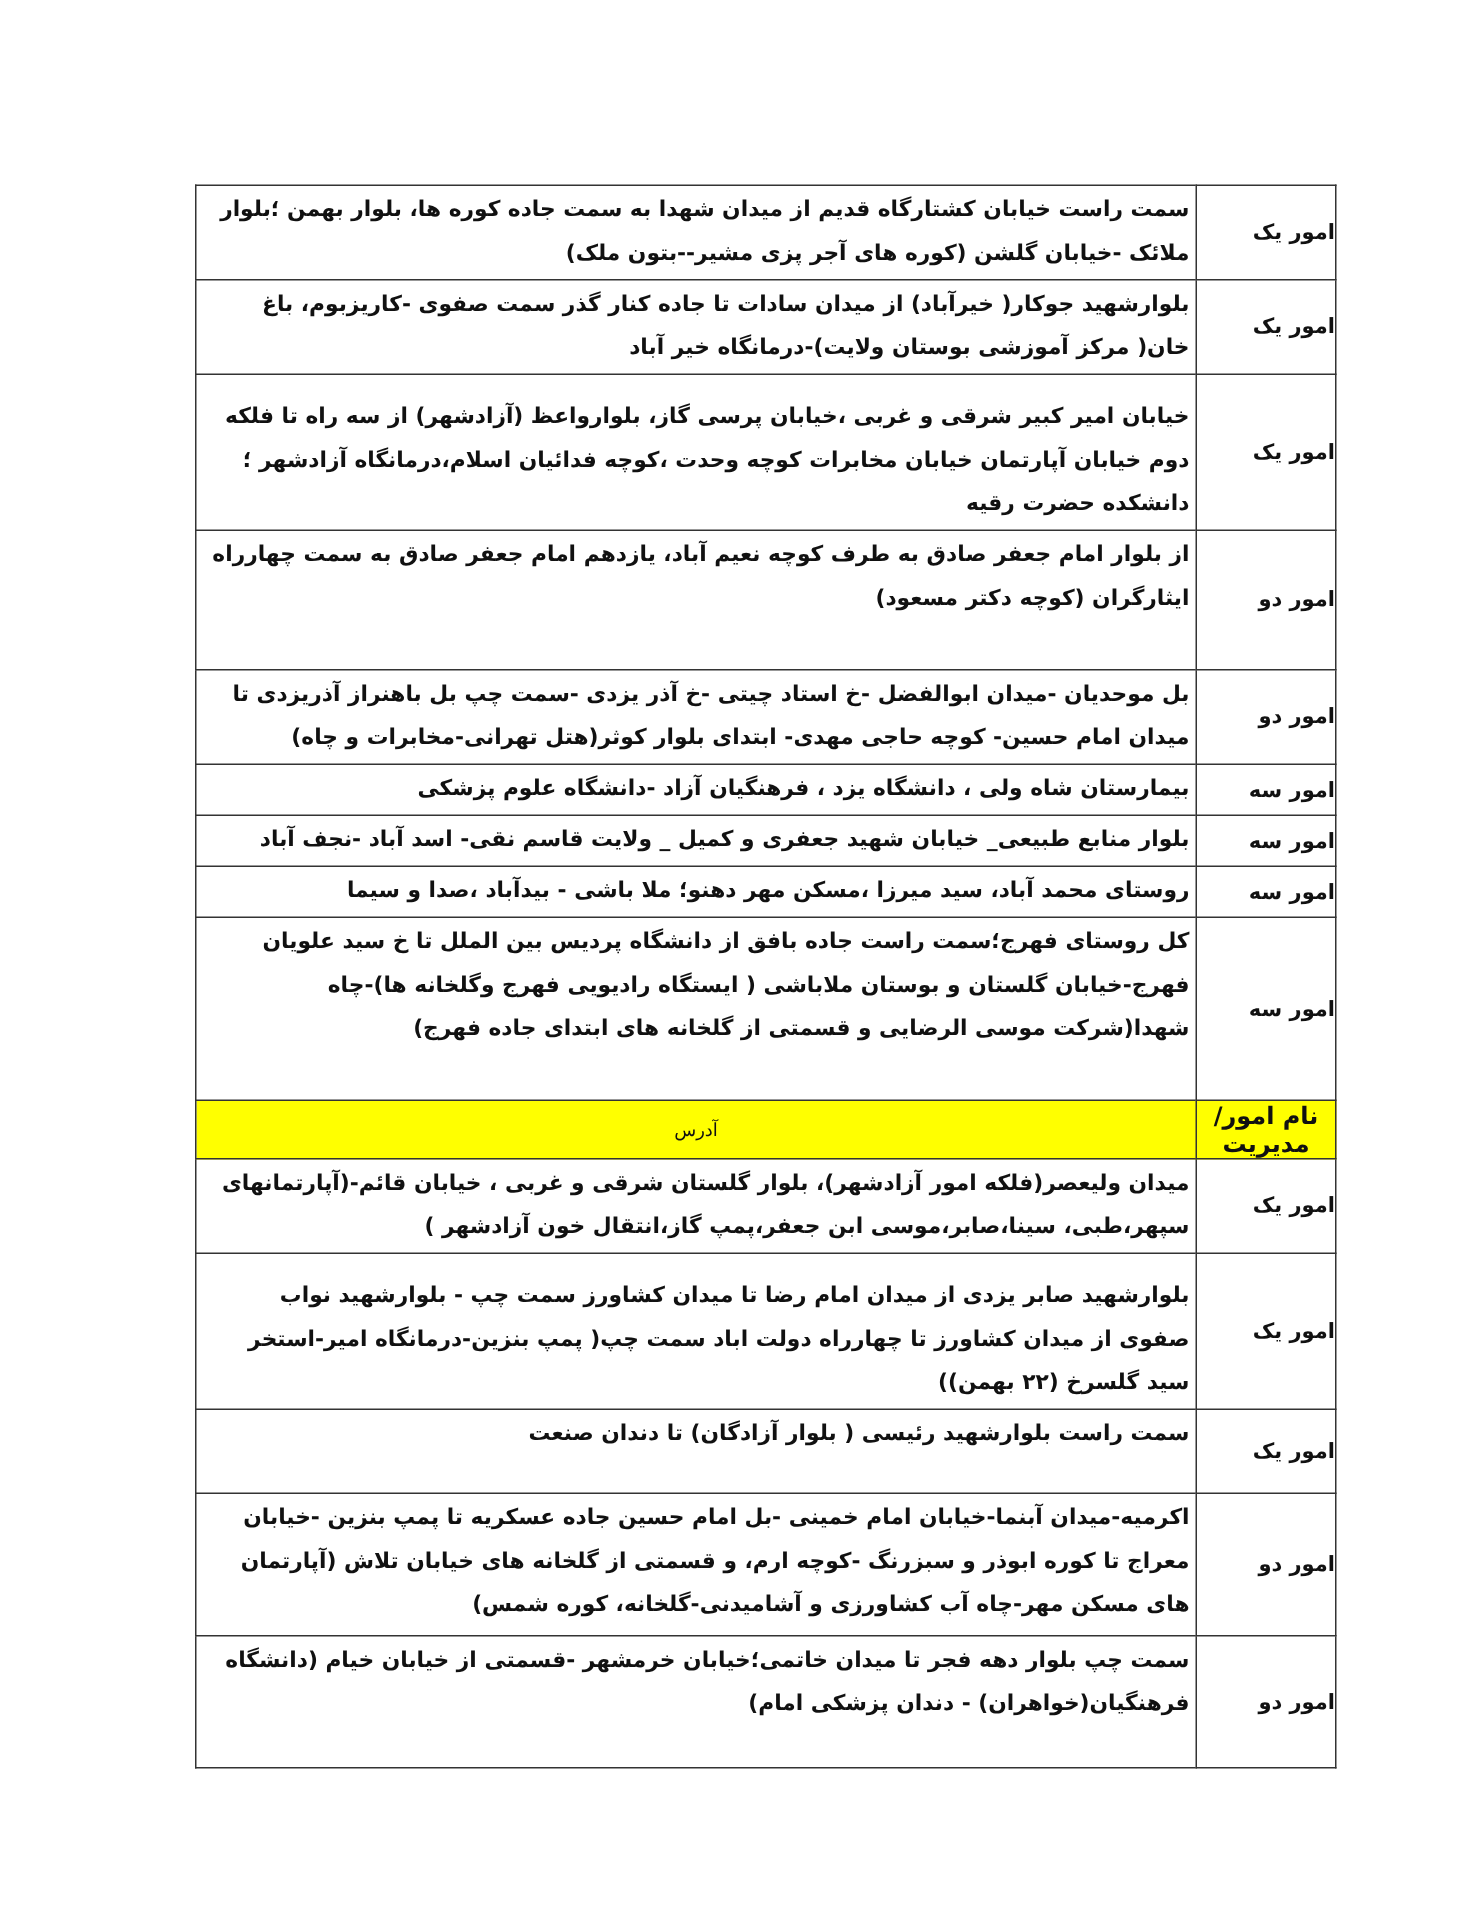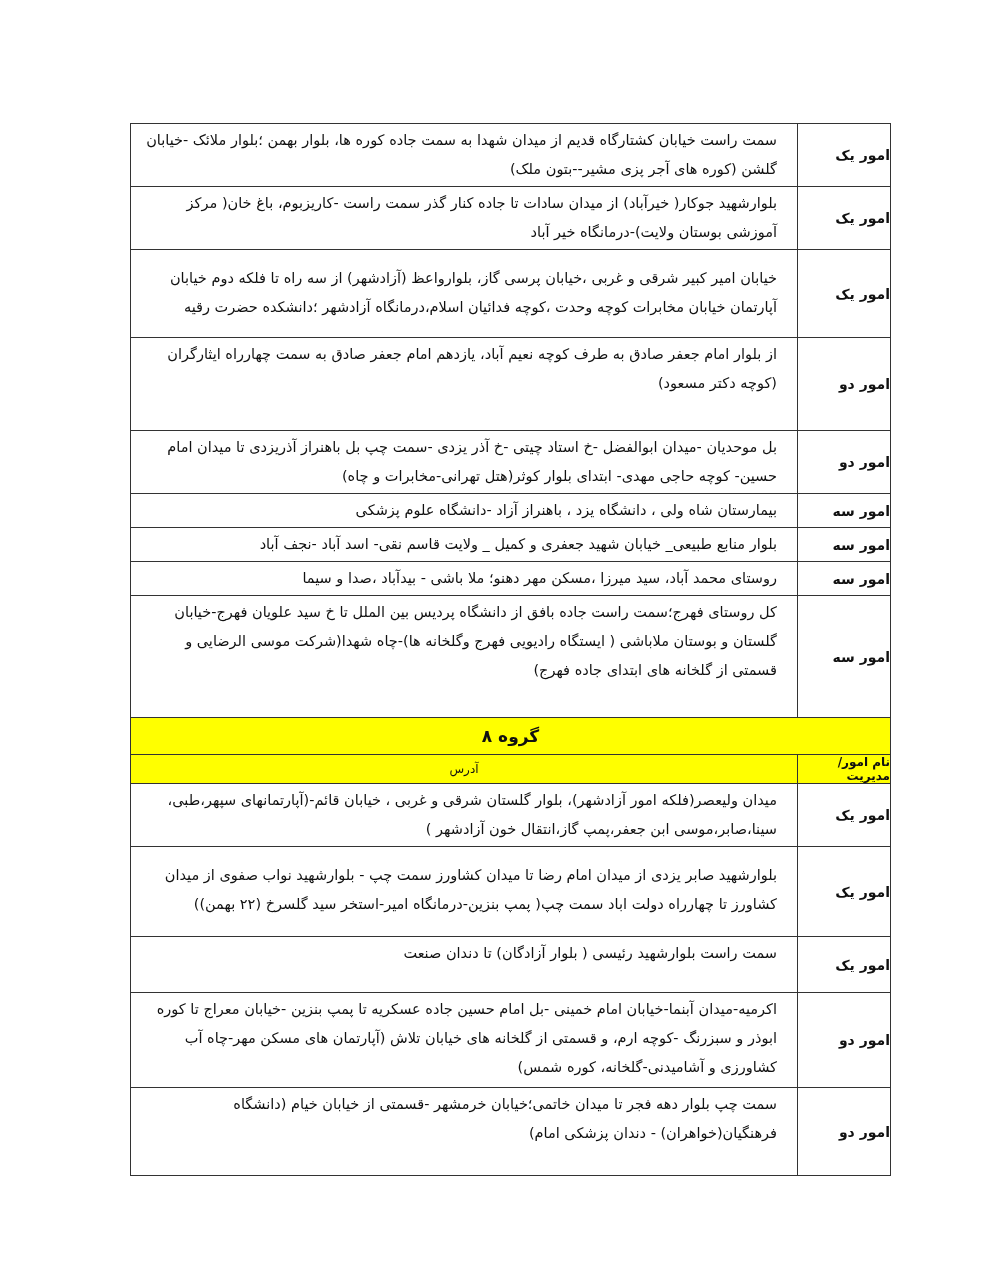--- a/index.html
+++ b/index.html
@@ -3,75 +3,72 @@
 <meta charset="utf-8">
 <style>
   html, body { margin: 0; padding: 0; background: #ffffff; }
   body { width: 987px; height: 1280px; position: relative; overflow: hidden;
          font-family: "DejaVu Sans", "Liberation Sans", sans-serif; color: #111; }
   .page { position: absolute; left: 130px; top: 123px; width: 761px; }
   table { border-collapse: collapse; width: 761px; direction: rtl; table-layout: fixed; }
   td { border: 1.5px solid #333; vertical-align: top; padding: 0; }
   td.name { width: 92px; text-align: right; vertical-align: middle; font-weight: bold;
             font-size: 14px; }
-  td.addr { text-align: right; font-weight: normal; font-size: 14.5px; line-height: 29px;
-            padding: 2px 20px 2px 6px; }
+  td.addr { text-align: right; font-weight: bold; font-size: 14.5px; line-height: 29px;
+            padding: 2px 4px 2px 6px; }
   .yellow { background: #ffff00; }
   td.group-title { text-align: center; vertical-align: middle; font-weight: bold; font-size: 17px;
                    height: 36px; }
-  td.hdr-name { text-align: right; vertical-align: middle; font-weight: bold; font-size: 12px; height: 26px; }
+  td.hdr-name { text-align: center; vertical-align: middle; font-weight: bold; font-size: 16px; height: 26px; }
   td.hdr-addr { text-align: center; vertical-align: middle; font-size: 12px; height: 26px; }
 </style>
 </head>
 <body>
 
 <div class="page">
   <table>
     <tbody id="tbody-top">
         <tr style="height: 60px;">
           <td class="name">امور یک</td>
           <td class="addr">سمت راست خیابان کشتارگاه قدیم از میدان شهدا به سمت جاده کوره ها، بلوار بهمن ؛بلوار ملائک -خیابان گلشن (کوره های آجر پزی مشیر--بتون ملک)</td>
         </tr>
         <tr style="height: 63px;">
           <td class="name">امور یک</td>
-          <td class="addr">بلوارشهید جوکار( خیرآباد) از میدان سادات تا جاده کنار گذر سمت راست -کاریزبوم، باغ خان( مرکز آموزشی بوستان ولایت)-درمانگاه خیر آباد</td>
+          <td class="addr">بلوارشهید جوکار( خیرآباد) از میدان سادات تا جاده کنار گذر سمت صفوی -کاریزبوم، باغ خان( مرکز آموزشی بوستان ولایت)-درمانگاه خیر آباد</td>
         </tr>
         <tr style="height: 88px;">
           <td class="name">امور یک</td>
           <td class="addr" style="padding-top: 14px;">خیابان امیر کبیر شرقی و غربی ،خیابان پرسی گاز، بلواروا‌عظ (آزادشهر) از سه راه تا فلکه دوم خیابان آپارتمان  خیابان مخابرات کوچه وحدت ،کوچه فدائیان اسلام،درمانگاه آزادشهر ؛دانشکده حضرت رقیه</td>
         </tr>
         <tr style="height: 93px;">
           <td class="name">امور دو</td>
           <td class="addr">از بلوار امام جعفر صادق به طرف کوچه نعیم آباد،  یازدهم امام جعفر صادق  به سمت چهارراه ایثارگران (کوچه دکتر مسعود)</td>
         </tr>
         <tr style="height: 60px;">
           <td class="name">امور دو</td>
           <td class="addr">بل موحدیان -میدان ابوالفضل -خ استاد چیتی -خ آذر یزدی -سمت چپ بل باهنراز آذریزدی تا میدان امام حسین- کوچه حاجی مهدی- ابتدای بلوار کوثر(هتل تهرانی-مخابرات و چاه)</td>
         </tr>
         <tr style="height: 30px;">
           <td class="name">امور سه</td>
-          <td class="addr">بیمارستان شاه ولی ، دانشگاه یزد ، باهنراز آزاد  -دانشگاه علوم پزشکی</td>
+          <td class="addr">بیمارستان شاه ولی ، دانشگاه یزد ، فرهنگیان آزاد  -دانشگاه علوم پزشکی</td>
         </tr>
         <tr style="height: 29px;">
           <td class="name">امور سه</td>
           <td class="addr">بلوار منابع طبیعی_ خیابان شهید جعفری و کمیل _ ولایت  قاسم نقی- اسد آباد -نجف آباد</td>
         </tr>
         <tr style="height: 30px;">
           <td class="name">امور سه</td>
           <td class="addr">  روستای محمد آباد، سید میرزا ،مسکن مهر دهنو؛ ملا باشی  - بیدآباد ،صدا و سیما</td>
         </tr>
         <tr style="height: 122px;">
           <td class="name">امور سه</td>
           <td class="addr">کل روستای فهرج؛سمت راست جاده بافق از دانشگاه پردیس بین الملل تا خ سید علویان فهرج-خیابان گلستان و بوستان ملاباشی ( ایستگاه رادیویی فهرج وگلخانه ها)-چاه شهدا(شرکت موسی الرضایی و قسمتی از گلخانه های ابتدای جاده فهرج)</td>
         </tr>
       </tbody>
     <tbody>
-      <tr>
-        <td colspan="2" class="yellow group-title" style="height:36px">گروه ۸</td>
-      </tr>
       <tr>
         <td class="yellow hdr-name" style="width:92px">نام امور/مدیریت</td>
         <td class="yellow hdr-addr">آدرس</td>
       </tr>
     </tbody>
     <tbody id="tbody-group">
         <tr style="height: 62px;">
           <td class="name">امور یک</td>
           <td class="addr">میدان ولیعصر(فلکه امور آزادشهر)، بلوار گلستان  شرقی و غربی ، خیابان قائم-(آپارتمانهای سپهر،طبی، سینا،صابر،موسی ابن جعفر،پمپ گاز،انتقال خون آزادشهر )</td>
         </tr>

